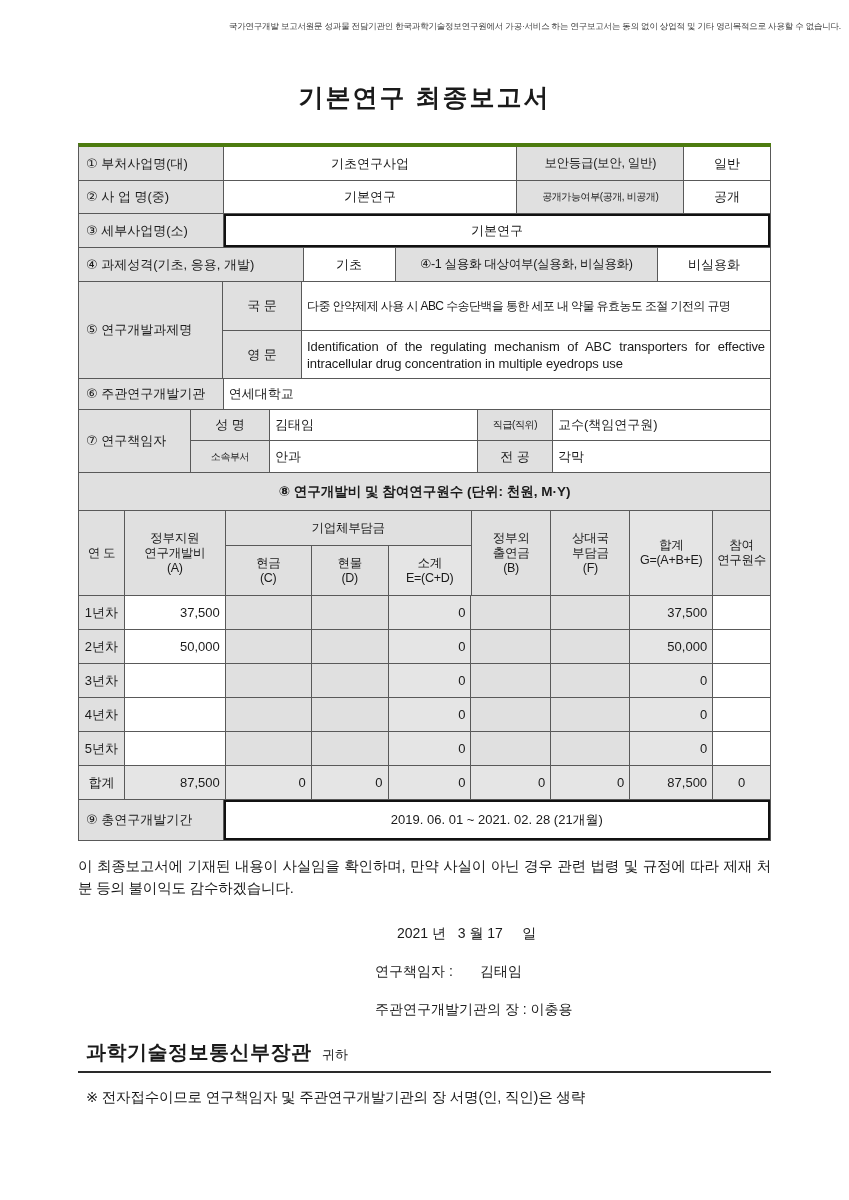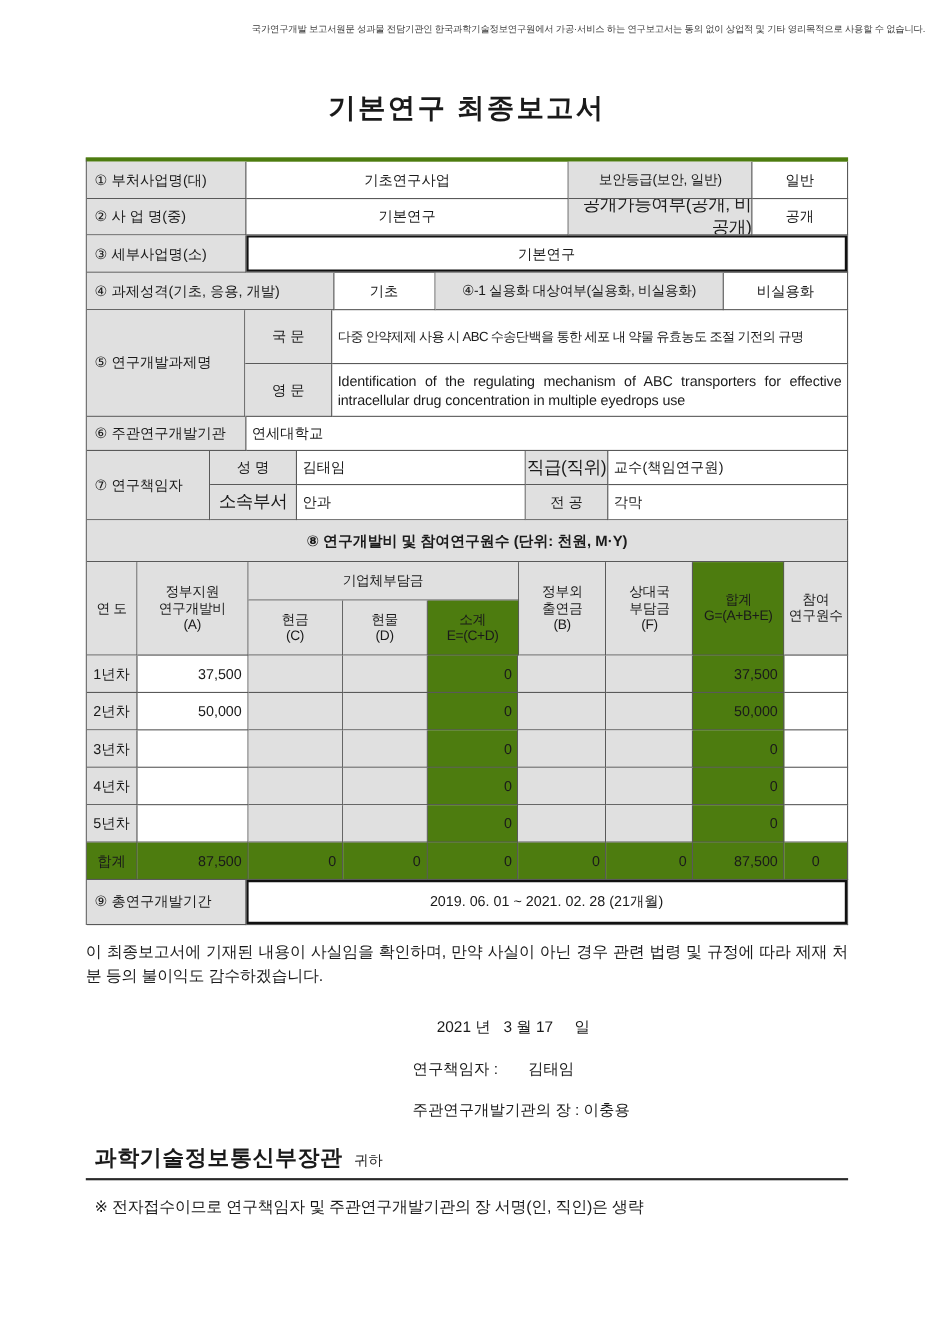--- a/index.html
+++ b/index.html
@@ -31,28 +31,28 @@
   .row { display:flex; }
   .col { display:flex; flex-direction:column; }
   .c {
     border-right:1px solid #595959;
     border-bottom:1px solid #595959;
     display:flex; align-items:center;
     font-size:13px;
     overflow:hidden;
   }
   .gray { background:#e0e0e0; }
-  .orange { background:#4d7c0f; }
+  .orange { background:#e5e5e5; }
   .lab { padding-left:7px; }
   .ctr { justify-content:center; text-align:right; }
   .rt { justify-content:flex-end; padding-right:5px; }
   .lt { padding-left:5px; }
   .pre { white-space:pre-line; text-align:center; line-height:15px; }
   .thick { box-shadow: inset 0 0 0 2px #111; }
-  .f12 { font-size:16px; letter-spacing:-0.4px; }
+  .f12 { font-size:10px; letter-spacing:-0.4px; }
   .f125 { font-size:12.5px; letter-spacing:-0.3px; }
   .kr-title { font-size:12px; letter-spacing:-0.6px; }
   .eng { font-size:13px; line-height:17px; text-align:justify; padding:3px 5px; letter-spacing:-0.1px; }
   
   .w46{width:46px}.w58{width:58px}.w75{width:75px}.w77{width:77px}.w79{width:79px}
   .w80{width:80px}.w83{width:83px}.w86{width:86px}.w87{width:87px}.w92{width:92px}
   .w101{width:101px}.w113{width:113px}.w145{width:145px}.w167{width:167px}
   .w186{width:218px}.w208{width:208px}.w225{width:225px}.w246{width:246px}
   .w263{width:263px}.w294{width:294px}.w469{width:469px}.w548{width:548px}.w693{width:693px}
   

